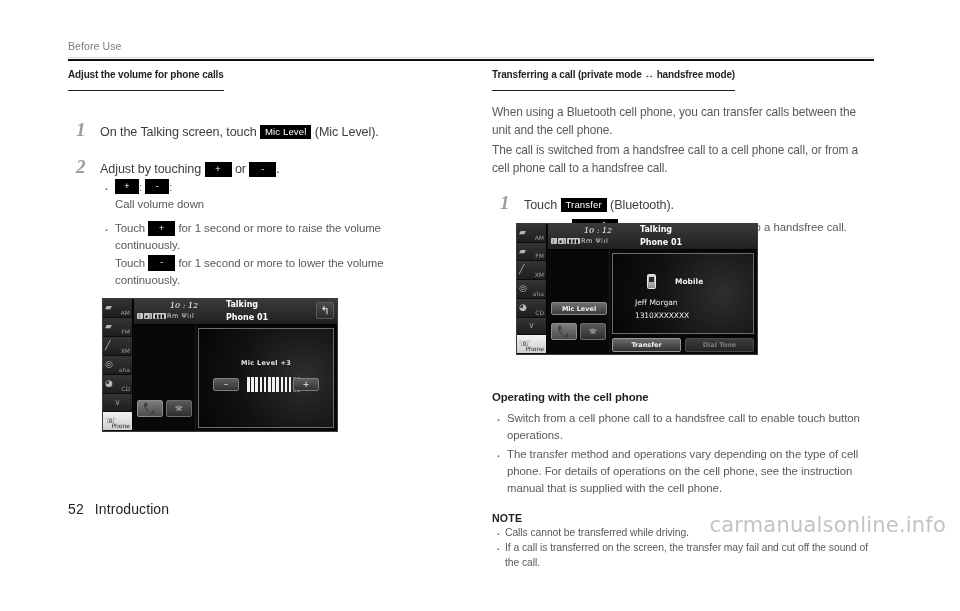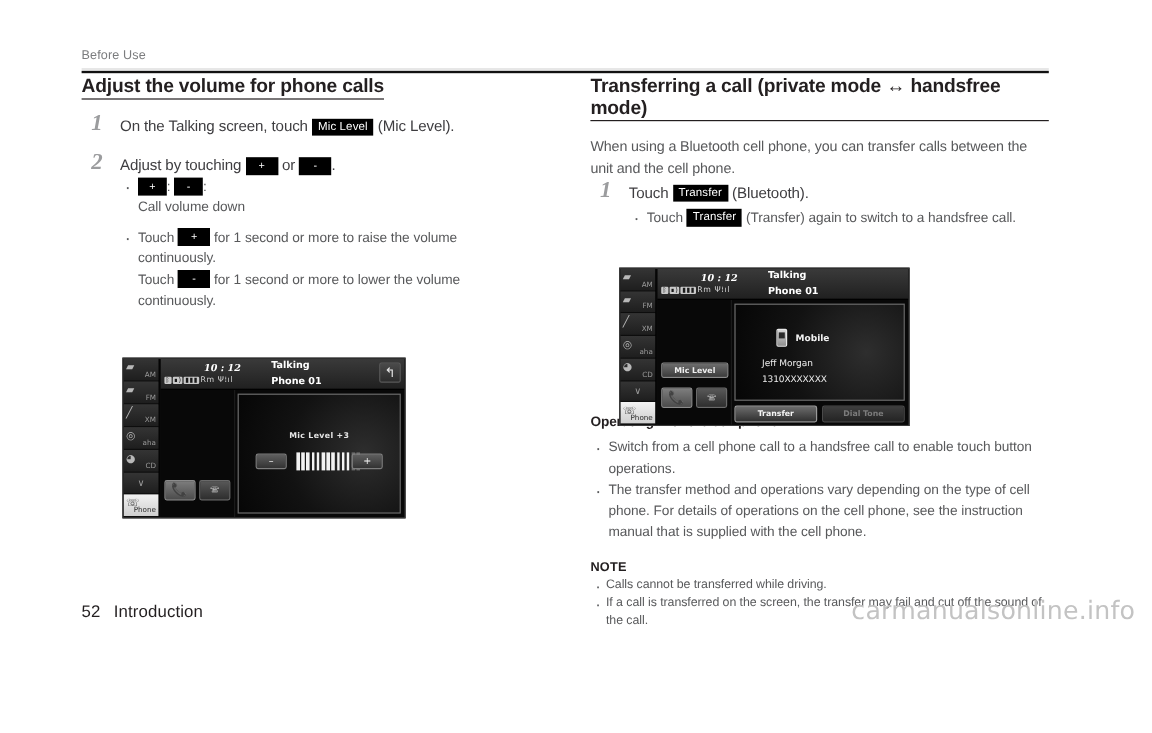--- a/index.html
+++ b/index.html
@@ -23,41 +23,42 @@
     border-bottom: 2.2px solid #111;
     height: 4px;
   }
 
   
   .col-left  { position: absolute; left: 68px;  top: 64px; width: 385px; }
   .col-right { position: absolute; left: 492px; top: 64px; width: 382px; }
 
   
   h2.sec {
-    font-size: 16px; font-weight: bold; color: #231f20;
+    font-size: 10px; font-weight: bold; color: #231f20;
     border-bottom: 1.4px solid #231f20;
-    display: inline-block; padding-bottom: 0; margin-bottom: 13px;
+    display: inline-block; padding-bottom: 10px; margin-bottom: 13px;
     letter-spacing: -.15px;
   }
   h3.sub {
     font-size: 11.4px; font-weight: bold; color: #231f20;
     margin: 10px 0 7px 0; letter-spacing: -.1px;
   }
 
   
   .step { position: relative; padding-left: 32px; margin-bottom: 15px; }
   .step .num {
     position: absolute; left: 8px; top: -4px;
     font-family: "Liberation Serif", serif;
     font-size: 19px; font-style: italic; font-weight: bold;
     color: #9b9c9e;
   }
   .step-text {
     font-size: 12.6px; color: #3e3d40; line-height: 1.45;
     letter-spacing: -.1px;
+    margin-top: 19px;
   }
 
   
   .key {
     display: inline-block; background: #000; color: #fff;
     font-size: 9.6px; font-weight: normal;
     padding: 1px 5px 2px 5px; line-height: 1.15;
     vertical-align: 1.5px; letter-spacing: .1px;
     white-space: nowrap;
   }
@@ -144,21 +145,21 @@
     background: #080808;
   }
   .dev-status {
     position: relative; height: 26px;
     background: linear-gradient(180deg,#3a3a3a 0%,#202020 100%);
     border-bottom: 1px solid #000;
     color: #e8e8e8;
   }
   .st-clock {
     position: absolute; left: 36px; top: 2px;
-    font-size: 8px; font-style: italic; font-weight: bold; color: #fff;
+    font-size: 8px; font-style: italic; font-weight: normal; color: #fff;
     font-family: "DejaVu Serif", serif;
   }
   .st-icons {
     position: absolute; left: 3px; top: 13px;
     font-size: 6.5px; color: #d5d5d5; letter-spacing: .5px;
     white-space: nowrap;
   }
   .st-icons .blk {
     display: inline-block; background: #c9c9c9; color: #1a1a1a;
     padding: 0 1px; margin-right: 1px; font-size: 5.5px;
@@ -224,21 +225,21 @@
   .plus-btn  { right: 14px; }
   .gauge {
     position: absolute; left: 48px; top: 48px;
     display: flex; gap: 1.6px; align-items: flex-end; height: 15px;
   }
   .gauge i { display: block; width: 2.6px; height: 15px; background: #f2f2f2; }
   .gauge i.dim { background: #6a6a6a; }
 
   .mobile-row {
     position: absolute; left: 34px; top: 20px;
-    display: flex; align-items: center; gap: 7px;
+    display: flex; align-items: center; gap: 19px;
   }
   .phone-ic {
     width: 9px; height: 15px; border-radius: 1.5px;
     background: linear-gradient(180deg,#d7d7d7,#8f8f8f);
     border: 1px solid #e8e8e8; position: relative;
   }
   .phone-ic::after {
     content:""; position:absolute; left:1px; right:1px; top:1.5px; height:5px;
     background:#2a2a2a;
   }
@@ -273,21 +274,21 @@
   .fig-left  { position: absolute; left: 102px; top: 298px; }
   .fig-right { position: absolute; left: 516px; top: 223px; }
 
   
   .footer {
     position: absolute; left: 68px; bottom: 24px;
     font-size: 14px; color: #231f20; letter-spacing: .1px;
   }
   .footer .pg { margin-right: 11px; }
   .watermark {
-    position: absolute; right: 14px; bottom: 20px;
+    position: absolute; right: 14px; bottom: 4px;
     font-size: 21px; color: #c3c3c3; letter-spacing: .2px;
     font-family: "DejaVu Sans", sans-serif;
   }
 </style>
 </head>
 <body>
 
 <div class="page">
 
   <div class="run-head">Before Use</div>
@@ -411,20 +412,21 @@
       </div>
 
     </div>
   </div>
 
   <div class="col-right">
 
     <h2 class="sec">Transferring a call (private mode ↔ handsfree mode)</h2>
 
     <p class="body-p">When using a Bluetooth cell phone, you can transfer calls between the unit and the cell phone.</p>
+    <p class="body-p">The call is switched from a handsfree call to a cell phone call, or from a cell phone call to a handsfree call.</p>
 
 
     <div class="step">
       <span class="num">1</span>
       <div class="step-text">
         <span>Touch</span>
         <span class="key">Transfer</span>
         <span>(Bluetooth).</span>
       </div>
       <ul class="bul" style="margin-top:4px;">

